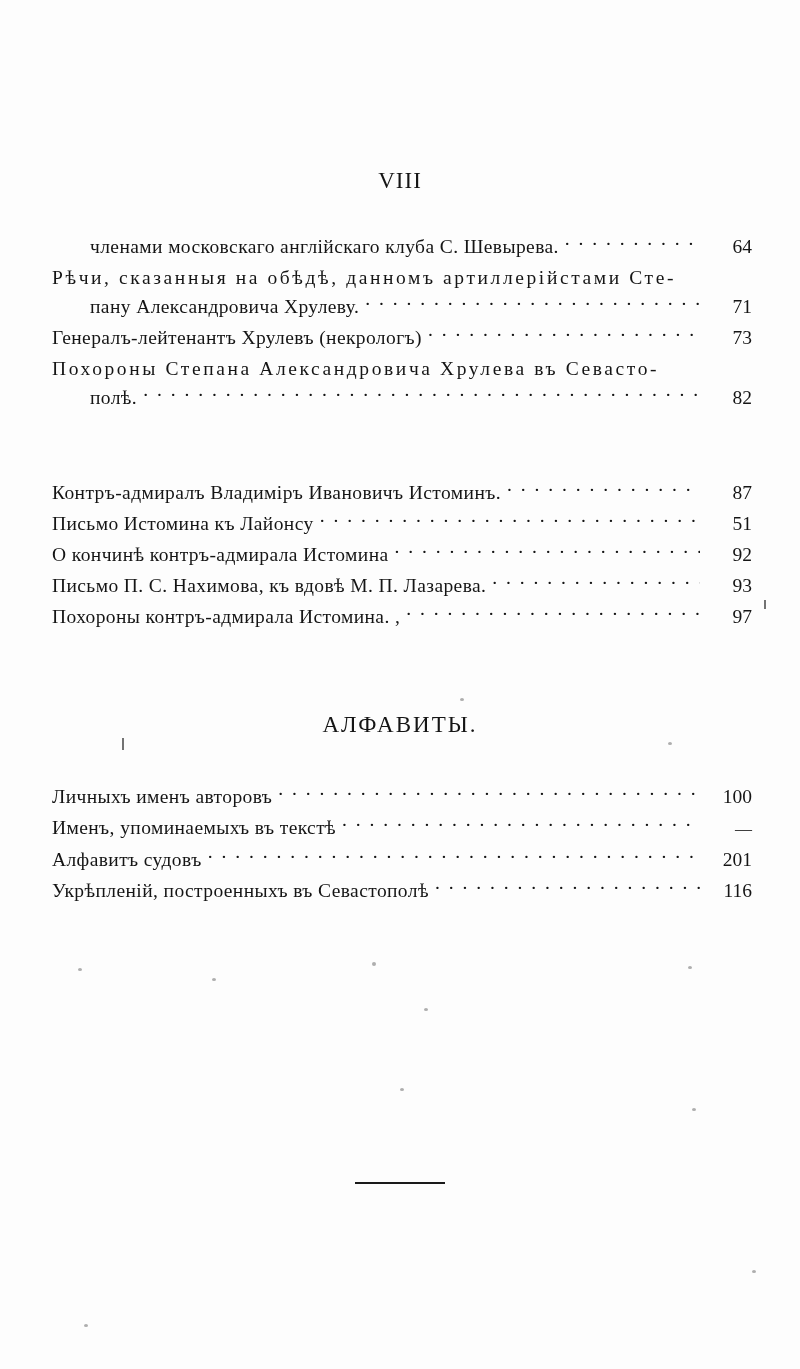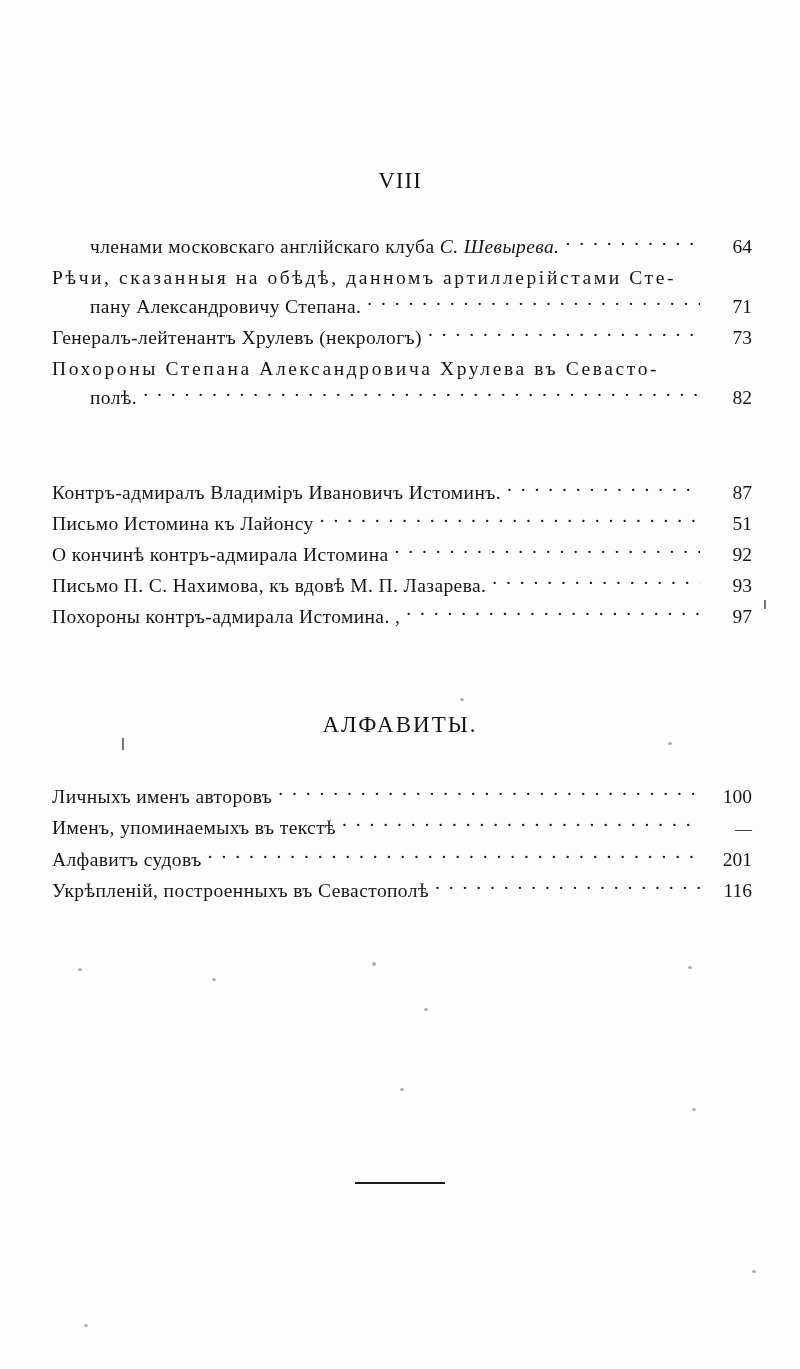--- a/index.html
+++ b/index.html
@@ -65,21 +65,20 @@
     padding-left: 38px;
   }
   .txt {
     flex: 0 0 auto;
     letter-spacing: 0.4px;
   }
   .txt.wide {
     letter-spacing: 2.6px;
   }
   .txt .ital {
-    font-style: italic;
     text-align: center;
   }
   .txt .bold {
     font-weight: normal;
   }
   .leader {
     flex: 1 1 auto;
     position: relative;
     height: 1em;
     overflow: hidden;
@@ -141,21 +140,21 @@
         <span class="leader"></span>
         <span class="pg">64</span>
       </div>
     </div>
 
     <div class="entry">
       <div class="line noleader">
         <span class="txt wide">Рѣчи, сказанныя на обѣдѣ, данномъ артиллерійстами Сте-</span>
       </div>
       <div class="line indent">
-        <span class="txt">пану Александровичу Степана.</span>
+        <span class="txt">пану Александровича Хрулеву.</span>
         <span class="leader"></span>
         <span class="pg">71</span>
       </div>
     </div>
 
     <div class="entry">
       <div class="line">
         <span class="txt">Генералъ-лейтенантъ Хрулевъ (некрологъ)</span>
         <span class="leader"></span>
         <span class="pg">73</span>

